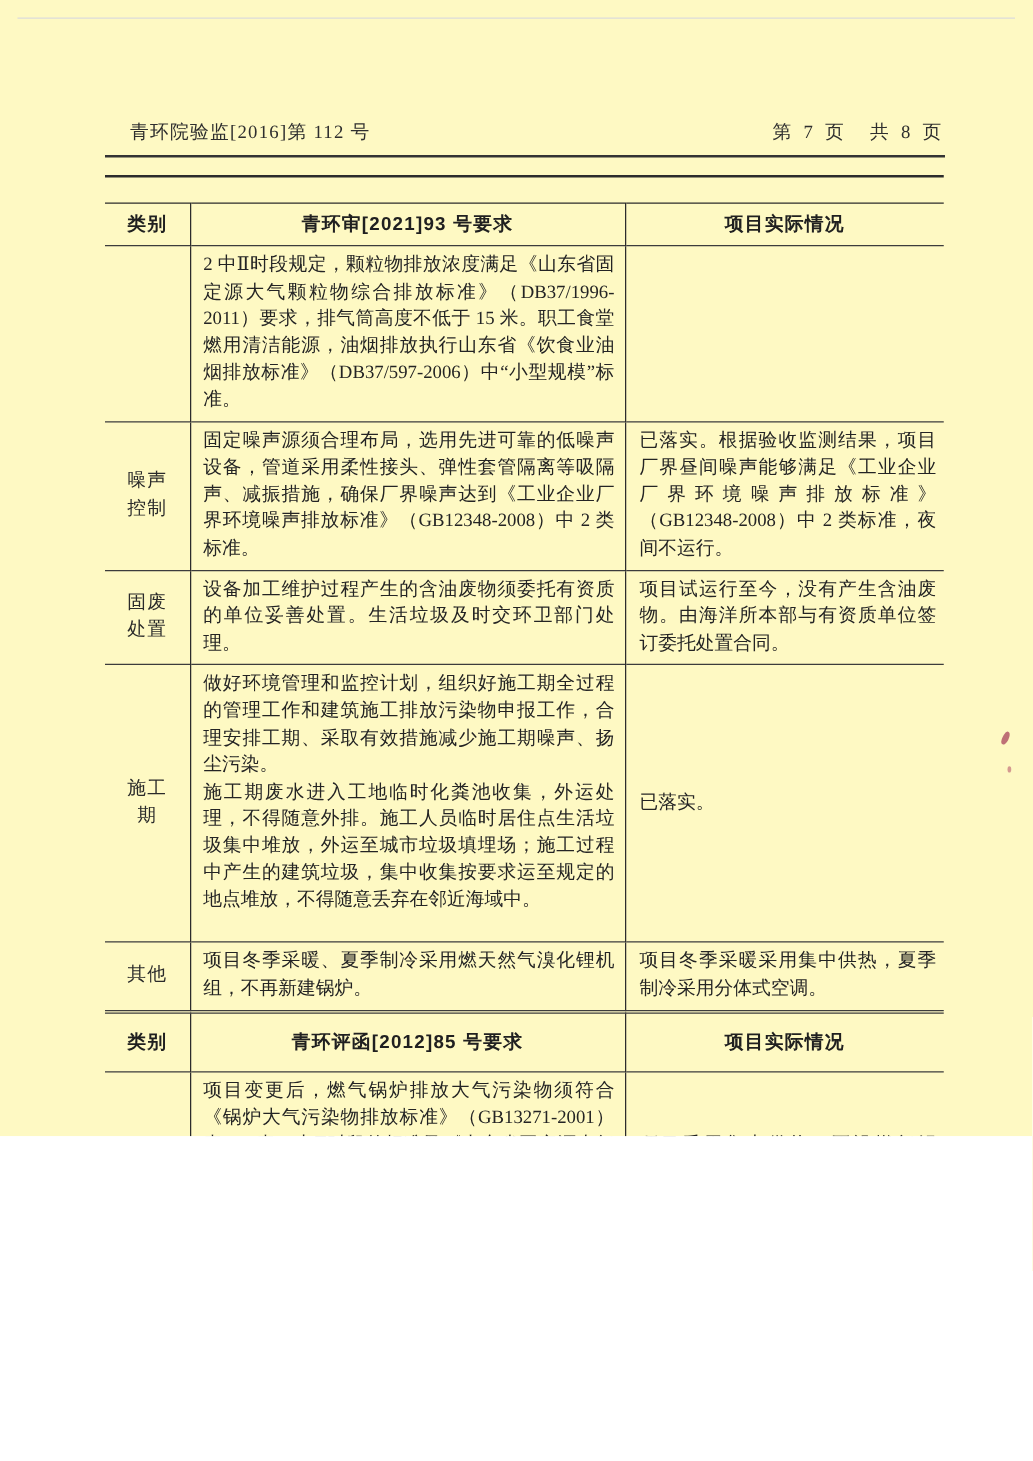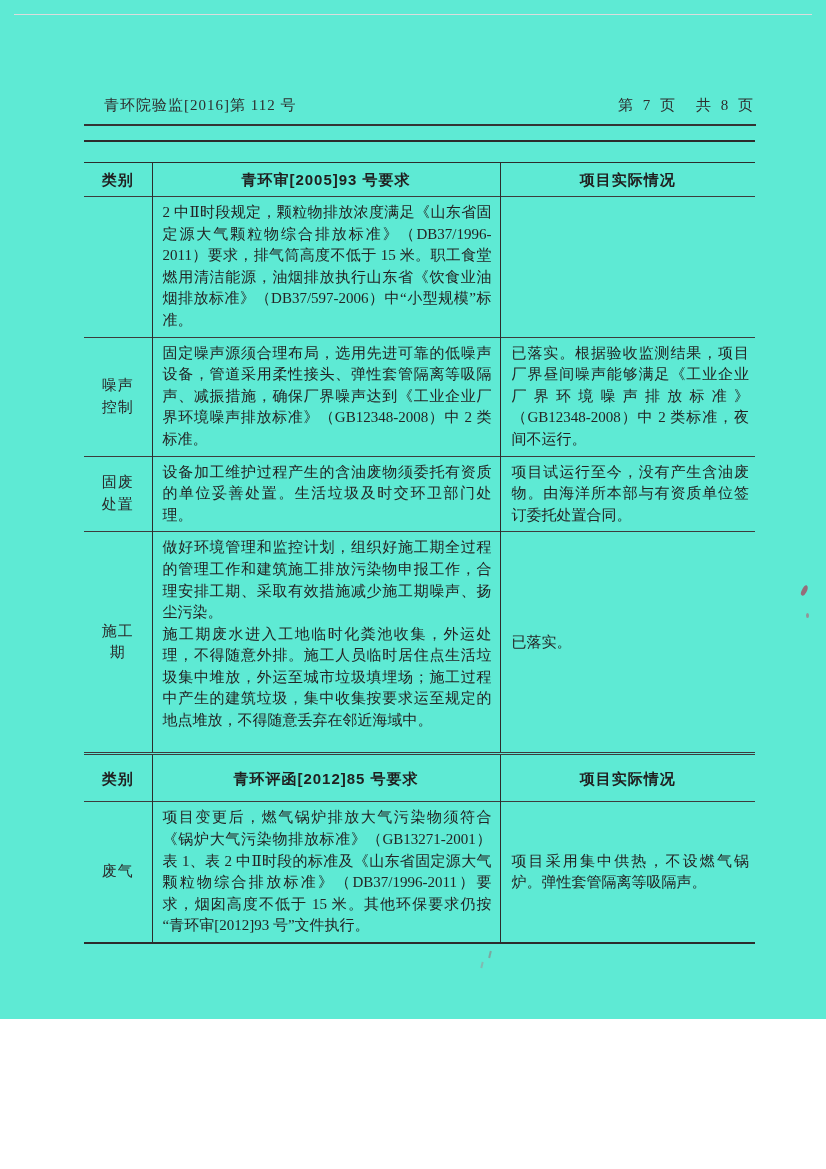--- a/index.html
+++ b/index.html
@@ -1,19 +1,19 @@
 <!DOCTYPE html>
 <html lang="zh"><head>
 <meta charset="utf-8">
 <style>
   html,body{margin:0;padding:0;background:#ffffff;}
   .page{
     position:relative;
-    width:826px;height:1019px;
-    background:#5eead4;
+    width:826px;height:909px;
+    background:#fef9c3;
     overflow:hidden;
     font-family:"Liberation Serif","DejaVu Serif",serif;
     color:#262626;
   }
   .top-artifact{
     position:absolute;top:14px;left:14px;width:798px;height:1px;
     background:#dcdcdc;
   }
   .doc-header{
     position:absolute;top:96px;left:104px;right:70px;
@@ -126,21 +126,21 @@
     <table class="cmp">
       <colgroup>
         <col style="width:68px">
         <col style="width:348px">
         <col>
       </colgroup>
 
       <tbody>
           <tr class="head1">
         <th>类别</th>
-        <th class="c2h">青环审[2005]93 号要求</th>
+        <th class="c2h">青环审[2021]93 号要求</th>
         <th>项目实际情况</th>
       </tr>
 
       <tr class="r-cont">
         <td class="c1"></td>
         <td class="c2">2 中Ⅱ时段规定，颗粒物排放浓度满足《山东省固定源大气颗粒物综合排放标准》（DB37/1996-2011）要求，排气筒高度不低于 15 米。职工食堂燃用清洁能源，油烟排放执行山东省《饮食业油烟排放标准》（DB37/597-2006）中“小型规模”标准。</td>
         <td class="c3"></td>
       </tr>
 
       <tr class="r-noise">
@@ -157,20 +157,25 @@
 
       <tr class="r-constr">
         <td class="c1">施工期</td>
         <td class="c2">
           <p>做好环境管理和监控计划，组织好施工期全过程的管理工作和建筑施工排放污染物申报工作，合理安排工期、采取有效措施减少施工期噪声、扬尘污染。</p>
           <p>施工期废水进入工地临时化粪池收集，外运处理，不得随意外排。施工人员临时居住点生活垃圾集中堆放，外运至城市垃圾填埋场；施工过程中产生的建筑垃圾，集中收集按要求运至规定的地点堆放，不得随意丢弃在邻近海域中。</p>
         </td>
         <td class="c3 v-mid">已落实。</td>
       </tr>
 
+      <tr class="r-other">
+        <td class="c1">其他</td>
+        <td class="c2">项目冬季采暖、夏季制冷采用燃天然气溴化锂机组，不再新建锅炉。</td>
+        <td class="c3">项目冬季采暖采用集中供热，夏季制冷采用分体式空调。</td>
+      </tr>
 
       <tr class="head2">
         <th>类别</th>
         <th class="c2h">青环评函[2012]85 号要求</th>
         <th>项目实际情况</th>
       </tr>
 
       <tr class="r-gas">
         <td class="c1">废气</td>
         <td class="c2">项目变更后，燃气锅炉排放大气污染物须符合《锅炉大气污染物排放标准》（GB13271-2001）表 1、表 2 中Ⅱ时段的标准及《山东省固定源大气颗粒物综合排放标准》（DB37/1996-2011）要求，烟囱高度不低于 15 米。其他环保要求仍按“青环审[2012]93 号”文件执行。</td>

